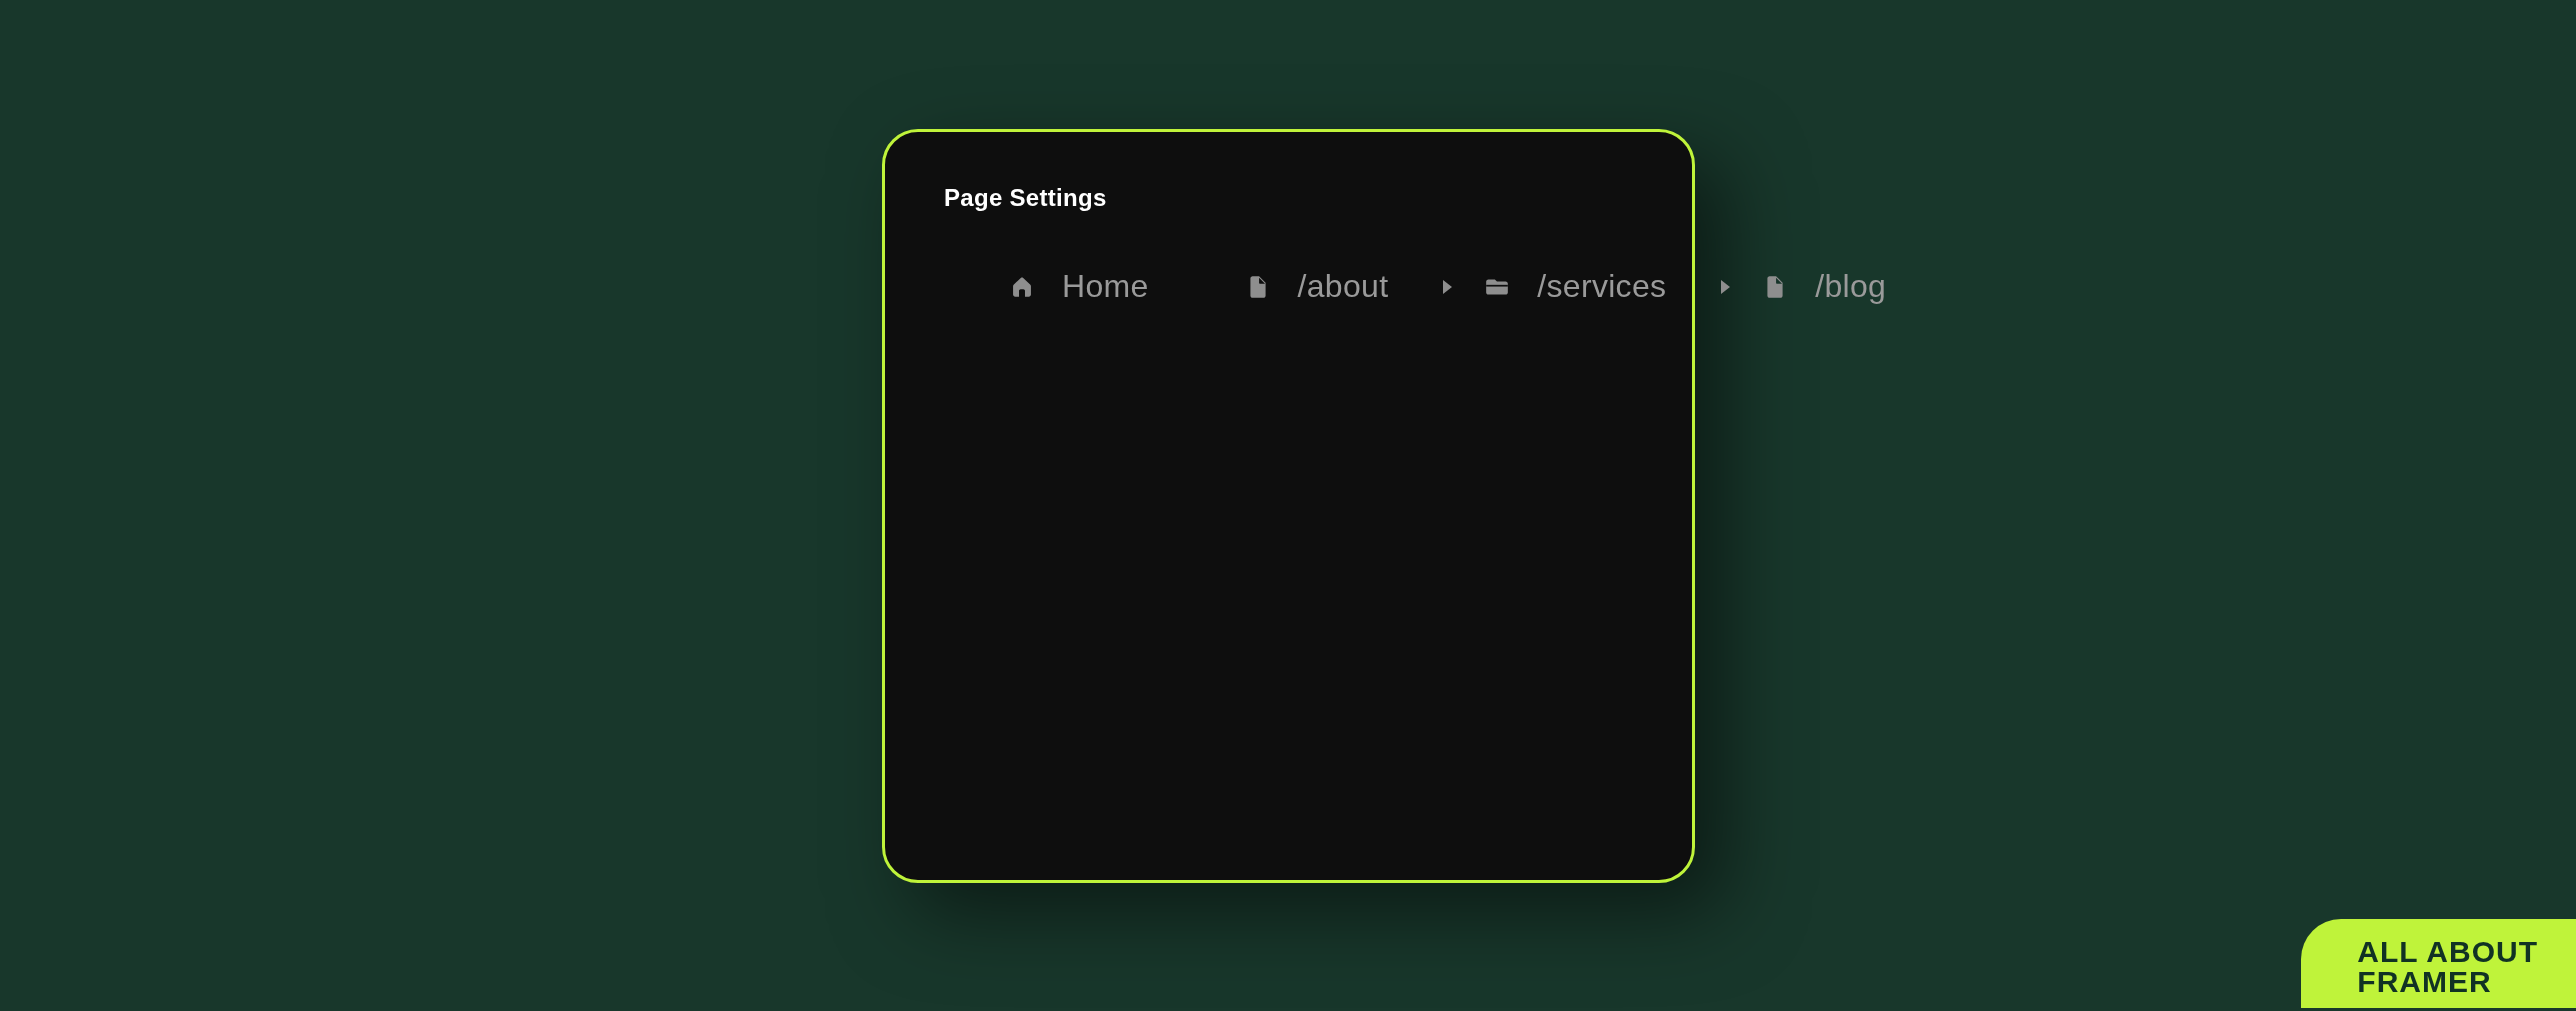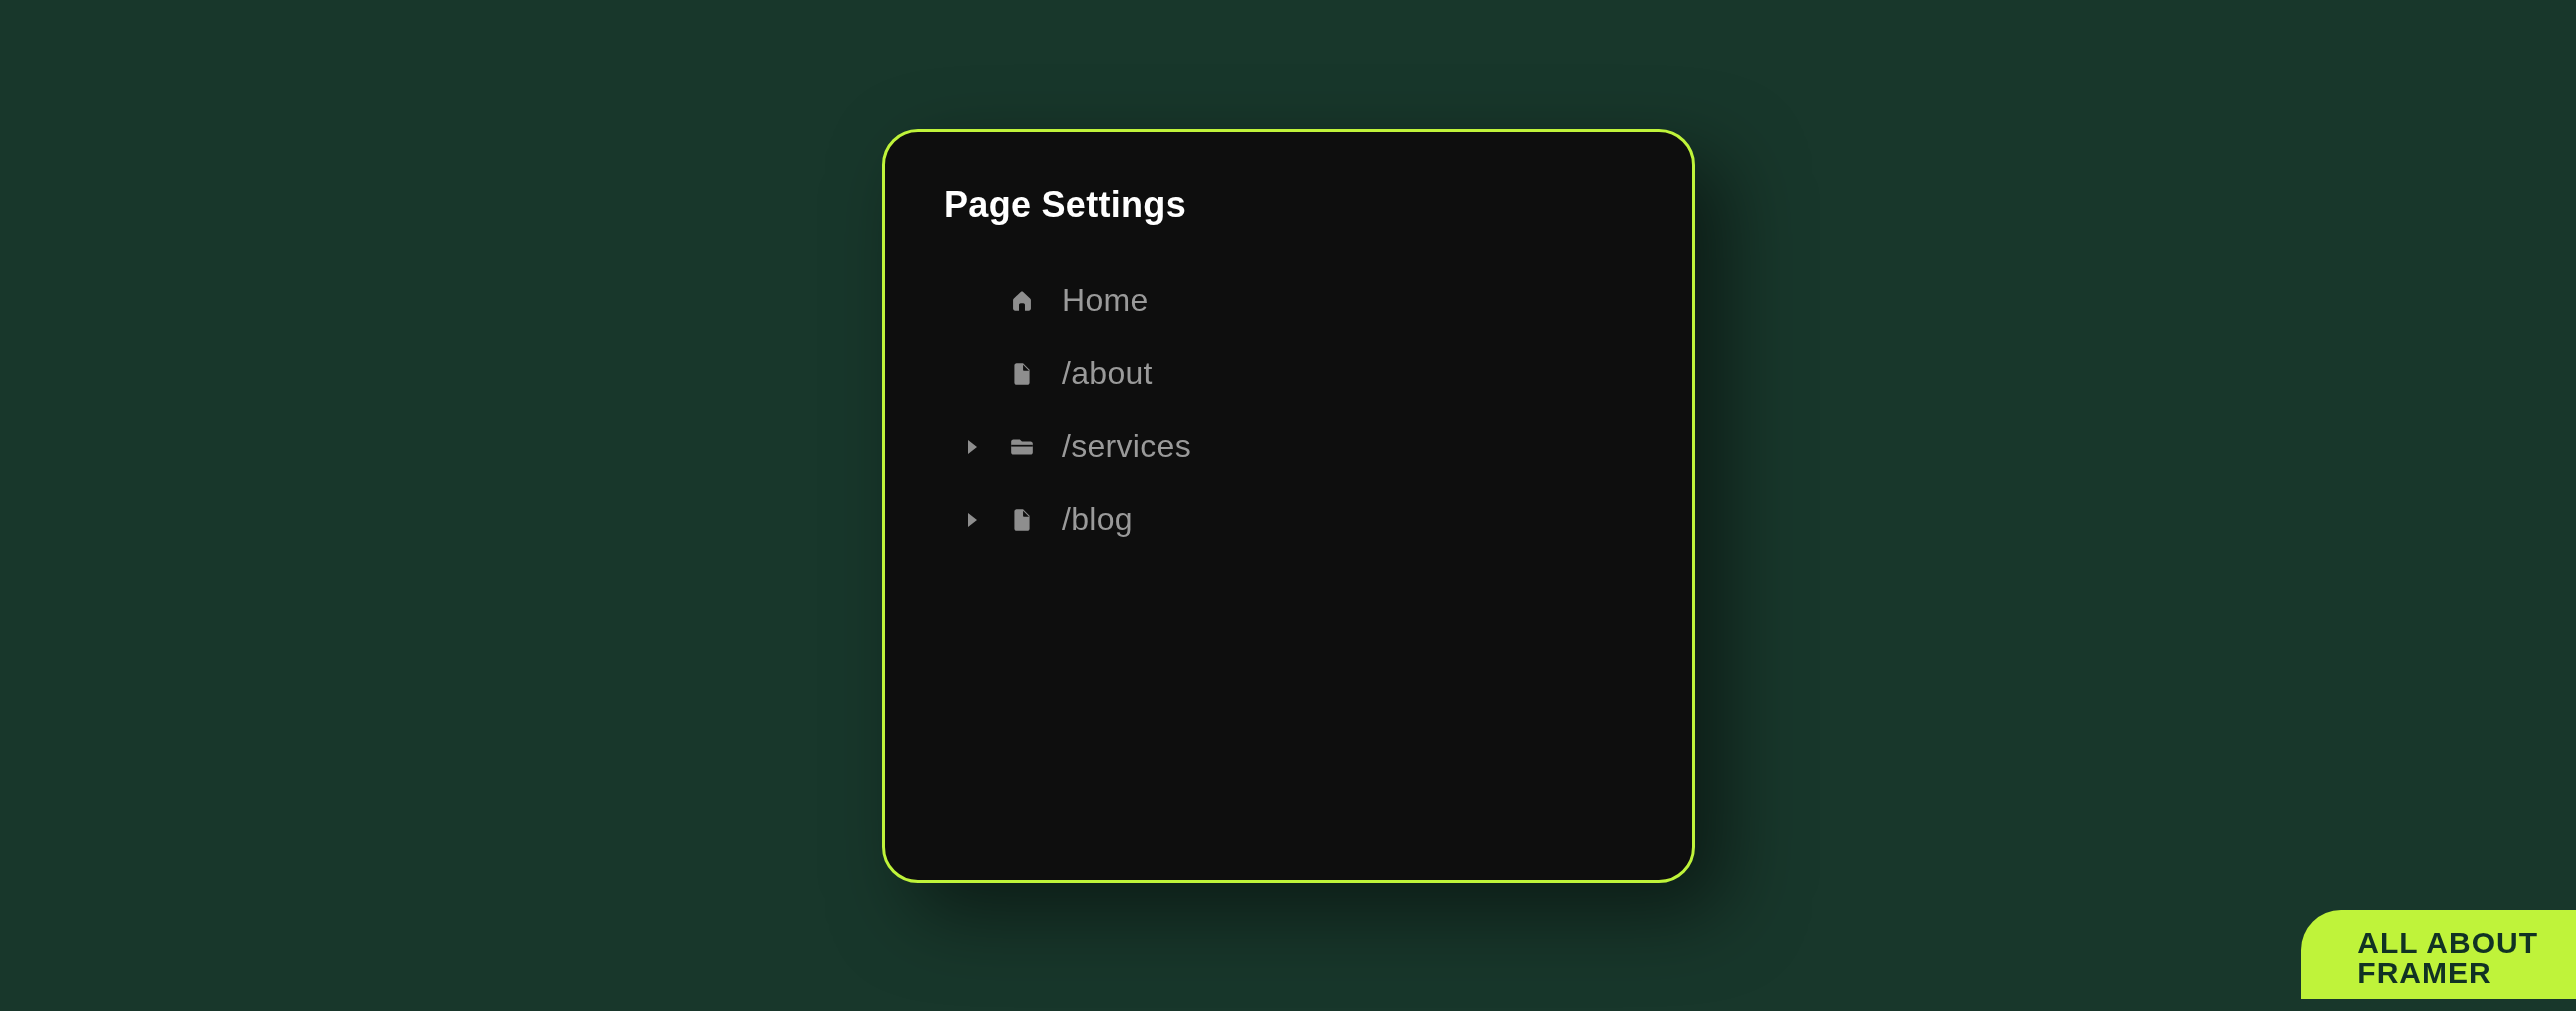--- a/index.html
+++ b/index.html
@@ -21,31 +21,32 @@
     height: 754px;
     background: #0e0e0e;
     border: 3px solid #bff33a;
     border-radius: 36px;
     padding: 52px 59px 40px 59px;
     box-shadow: 30px 30px 79px rgba(0,0,0,0.5);
   }
 
   .panel-title {
     color: #ffffff;
-    font-size: 36px;
+    font-size: 24px;
     font-weight: 700;
     letter-spacing: 0.3px;
     margin-bottom: 56px;
   }
 
   .page-list {
     display: flex;
-    flex-direction: column;
-    gap: 36px;
+    flex-direction: row;
+    gap: 49px;
     padding-left: 18px;
+    align-items: flex-end;
   }
 
   .page-item {
     display: flex;
     align-items: center;
     gap: 26px;
     cursor: pointer;
   }
 
   .expand-slot {
@@ -76,21 +77,21 @@
   .page-label {
     color: #9a9a9a;
     font-size: 32px;
     font-weight: 400;
     letter-spacing: 0.3px;
   }
 
   .brand-badge {
     position: absolute;
     right: 0;
-    bottom: 12px;
+    bottom: 3px;
     background: #bff33a;
     color: #113224;
     padding: 18px 38px 10px 56px;
     border-top-left-radius: 40px;
     font-weight: 900;
     font-size: 30px;
     line-height: 1.02;
     letter-spacing: 1px;
     font-family: Arial, Helvetica, sans-serif;
     text-align: left;

